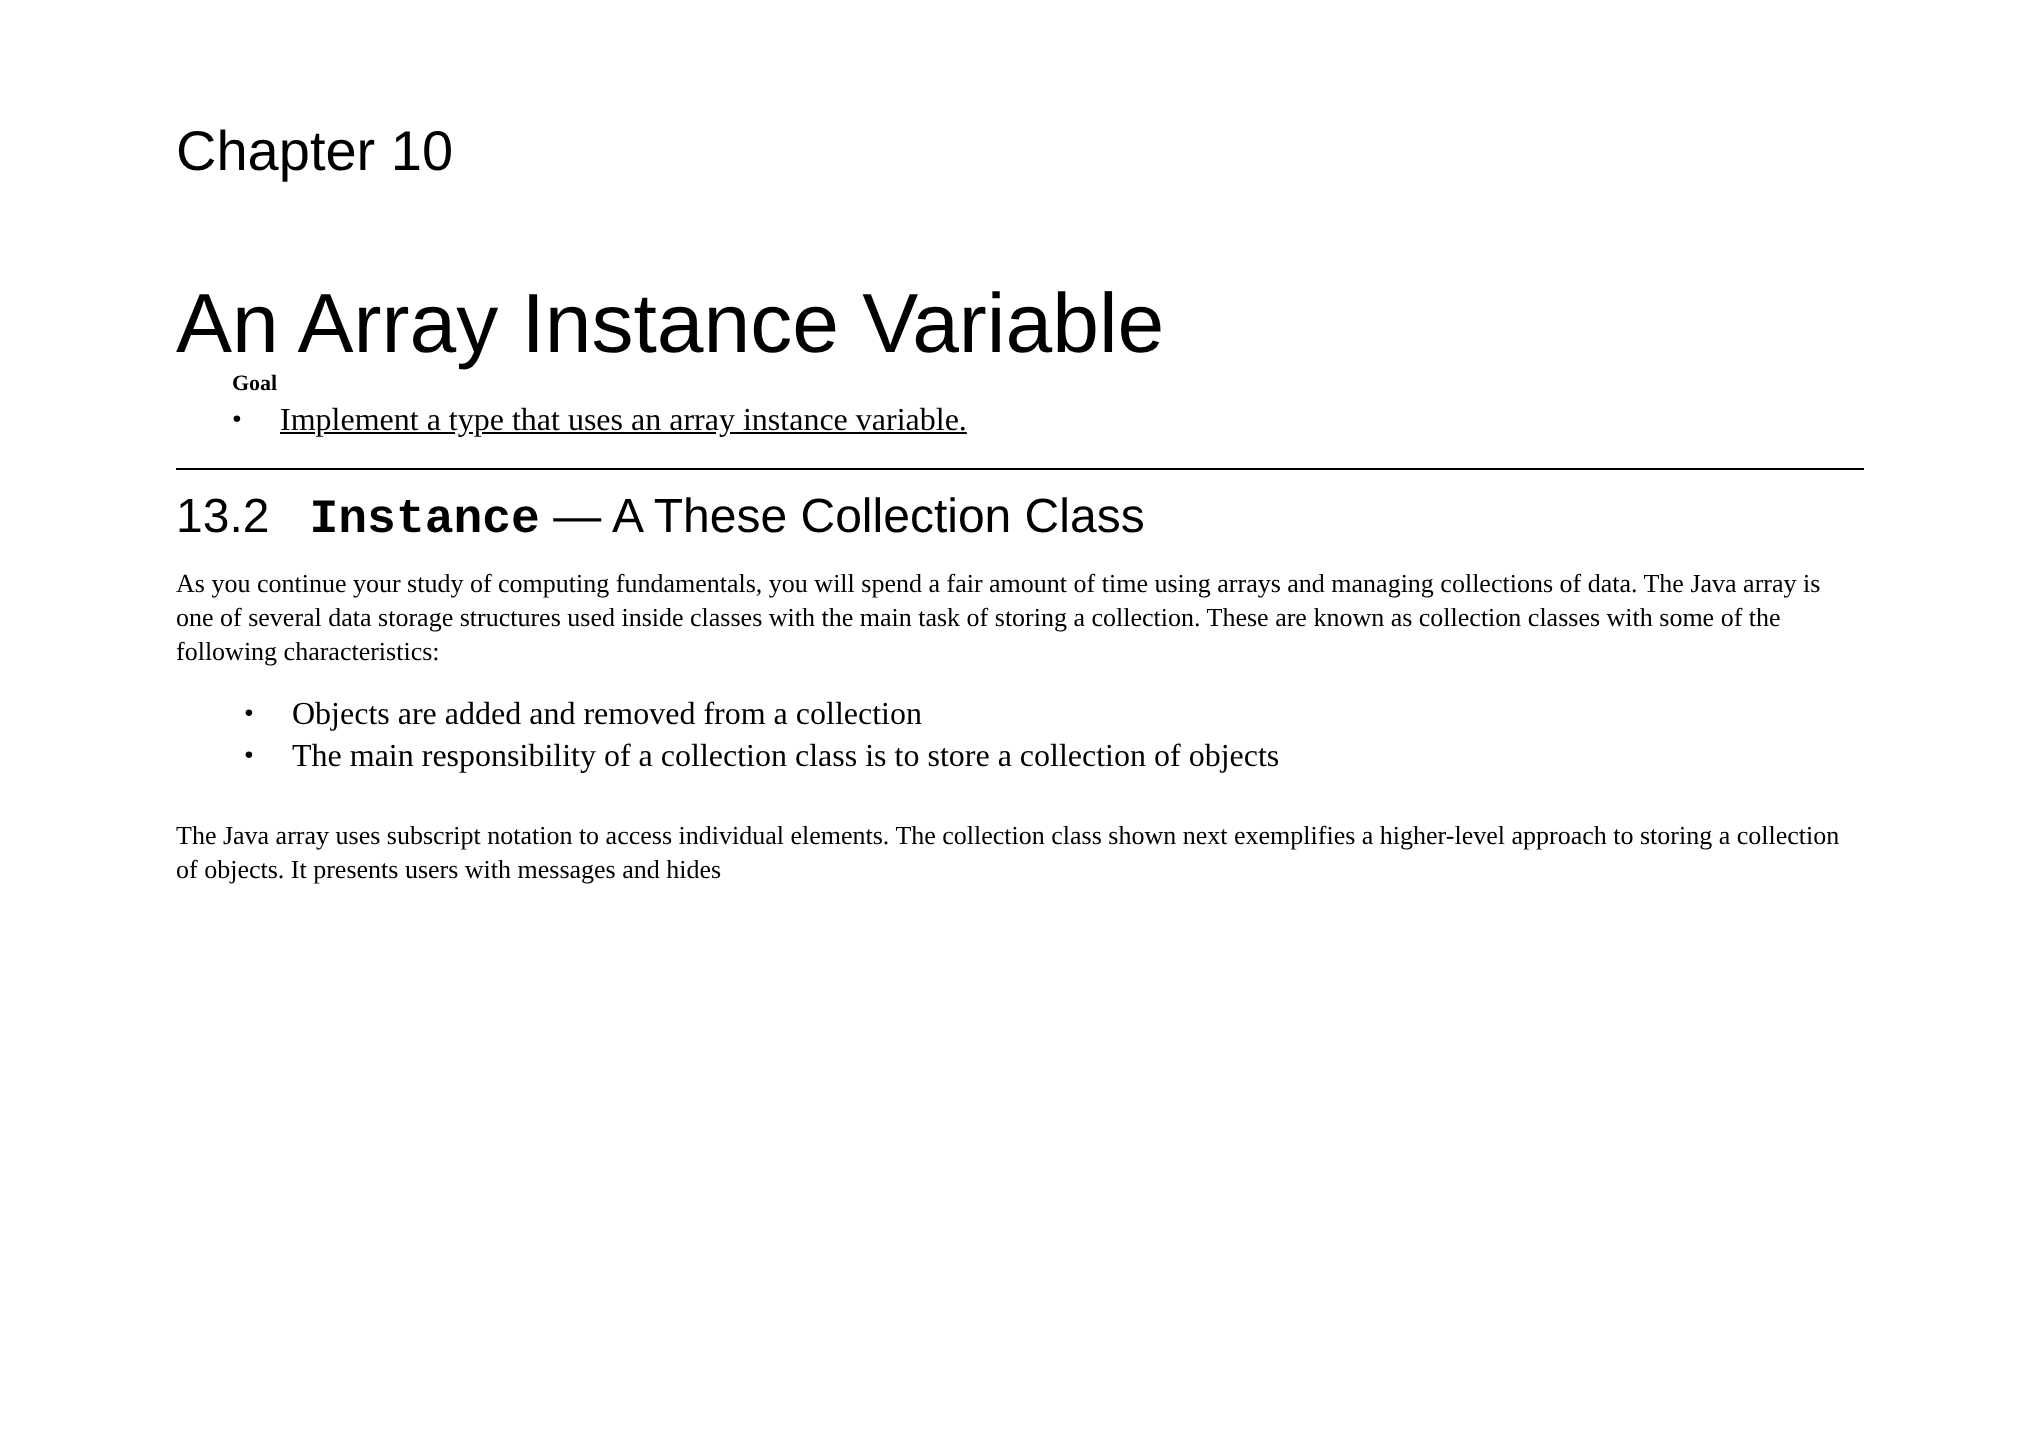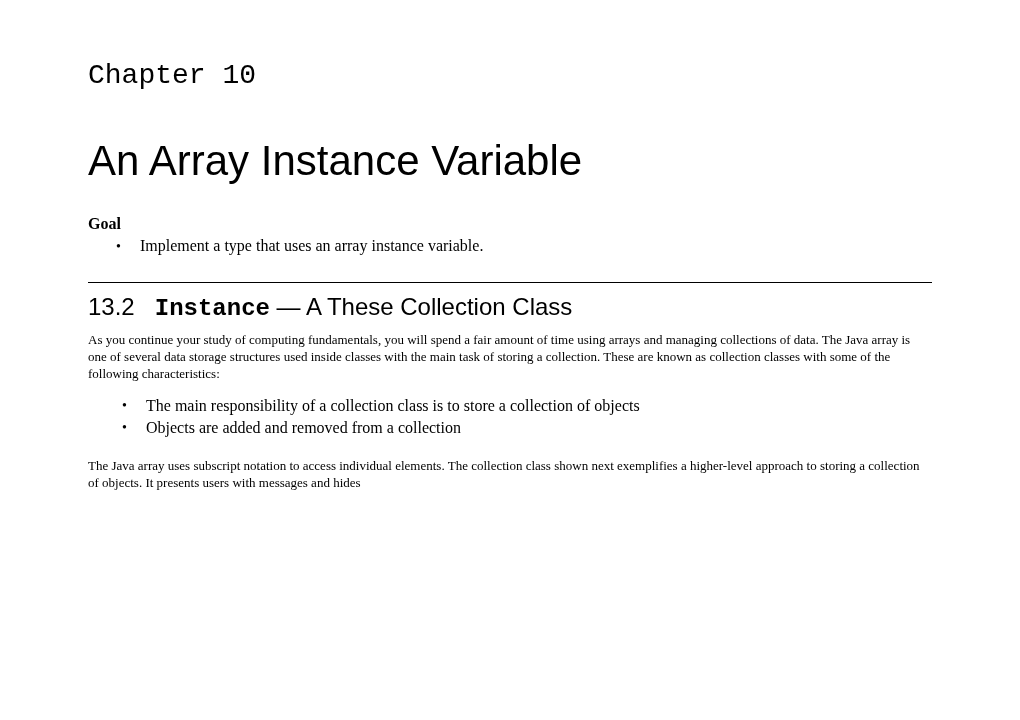--- a/index.html
+++ b/index.html
@@ -9,39 +9,39 @@
       background: #fff;
       padding: 60px 88px 0 88px;
       font-family: Arial, Helvetica, sans-serif;
       color: #000;
       overflow: hidden;
     }
     .chapter-label {
       font-size: 28px;
       font-weight: 400;
       margin-bottom: 46px;
-      font-family: Liberation Mono, monospace;
     }
     .chapter-title {
       font-size: 42px;
       font-weight: 400;
-      margin-bottom: 30px;
     }
     .goal-heading {
       font-family: "Times New Roman", Times, serif;
-      font-size: 16px;
+      font-size: 11px;
       font-weight: bold;
       margin-bottom: 4px;
+      margin-left: 28px;
     }
     .goal-list {
       font-family: "Times New Roman", Times, serif;
       font-size: 16px;
       list-style: none;
       padding-left: 28px;
-      margin-bottom: 27px;
+      margin-bottom: 14px;
+      text-decoration: underline;
     }
     .goal-list li::before {
       content: "•";
       display: inline-block;
       width: 24px;
       font-size: 14px;
       vertical-align: middle;
     }
     hr.divider {
       border: none;
@@ -96,17 +96,17 @@
 
 <hr class="divider">
 
 <div class="section-heading">
   <span>13.2</span>&nbsp;&nbsp;&nbsp;<span class="code">Instance</span><span> — A These Collection Class</span>
 </div>
 
 <p class="body-text">As you continue your study of computing fundamentals, you will spend a fair amount of time using arrays and managing collections of data. The Java array is one of several data storage structures used inside classes with the main task of storing a collection. These are known as collection classes with some of the following characteristics:</p>
 
 <ul class="char-list">
+  <li>Objects are added and removed from a collection</li>
   <li>The main responsibility of a collection class is to store a collection of objects</li>
-  <li>Objects are added and removed from a collection</li>
 </ul>
 
 <p class="body-text">The Java array uses subscript notation to access individual elements. The collection class shown next exemplifies a higher-level approach to storing a collection of objects. It presents users with messages and hides</p>
 
 </body></html>

